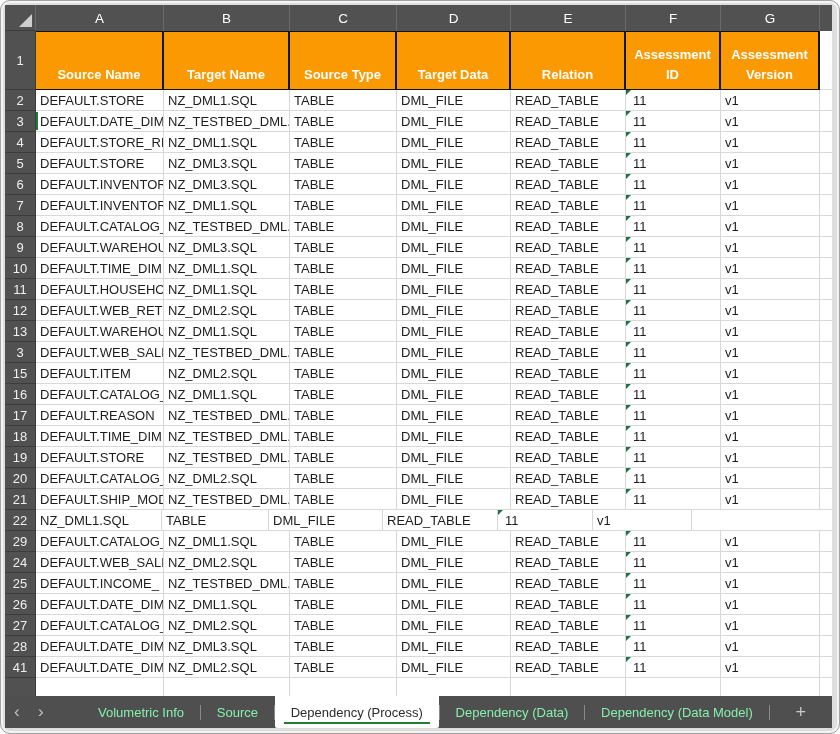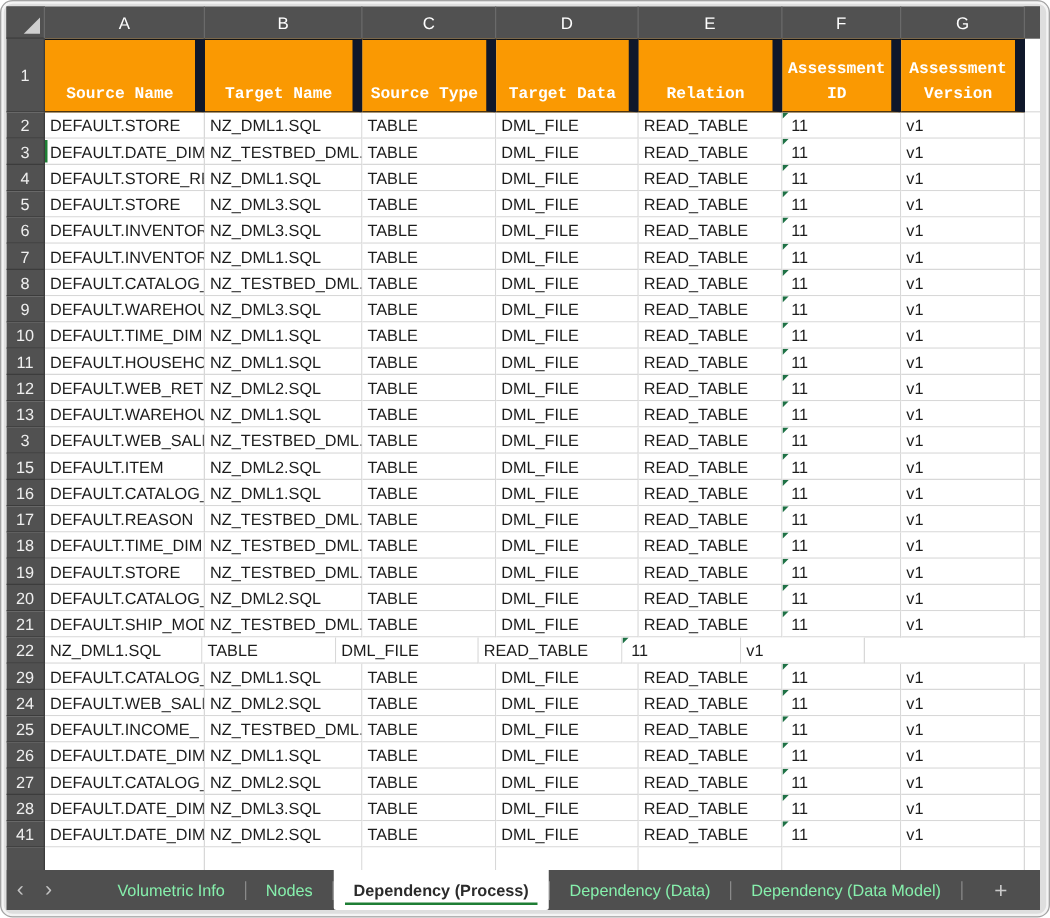--- a/index.html
+++ b/index.html
@@ -35,22 +35,22 @@
   .hdr-row { display:flex; height:59px; flex:none; }
   .rowhdr {
     width:31px; flex:none; background:#515151; color:#efefef; font-size:13px;
     display:flex; align-items:center; justify-content:center;
     border-bottom:1px solid #3c3c3c; border-right:1px solid #3c3c3c; cursor:pointer;
   }
   .hdr-cell {
     flex:none; background:#FA9902; color:#ffffff; font-weight:bold; font-size:13px;
     display:flex; align-items:flex-end; justify-content:center; text-align:center;
     line-height:1.55; padding:0 2px 4px 2px;
-    border-top:1px solid #141414; border-bottom:1px solid #141414; border-right:8px solid #0f172a;
-    overflow:hidden; cursor:pointer;font-family:Liberation Mono, monospace;
+    border-top:1px solid #141414; border-bottom:1px solid #141414; border-right:2px solid #0f172a;
+    overflow:hidden; cursor:pointer;
   }
   .hdr-cell:first-of-type { border-left:1px solid #141414; }
   .hdr-fill { flex:1; background:#ffffff; border-bottom:1px solid #d8d8d8; }
   
   .rows-area { flex:1; overflow:hidden; }
   .data-row { display:flex; height:21px; }
   .cell {
     flex:none; background:#ffffff; color:#1c1c1c; font-size:13px;
     display:flex; align-items:center; padding-left:4px;
     border-right:1px solid #d8d8d8; border-bottom:1px solid #d8d8d8;
@@ -72,21 +72,21 @@
   .nav-btn {
     width:34px; display:flex; align-items:center; justify-content:center;
     color:#c3c3c3; font-size:17px; cursor:pointer;
   }
   .tab-spacer { width:42px; }
   .tab {
     display:flex; align-items:center; padding:0 16px; color:#86efac; font-size:13px;
     cursor:pointer; position:relative; white-space:nowrap;
   }
   .tab.active {
-    background:#ffffff; color:#2b2b2b; font-weight:bold; border-radius:0 0 2px 2px;
+    background:#ffffff; color:#2b2b2b; font-weight:normal; border-radius:0 0 2px 2px;
   }
   .tab.active::after {
     content:""; position:absolute; left:9px; right:9px; bottom:4px; height:2px; background:#1E7E34;
   }
   .tab-sep { width:1px; height:15px; background:#8a8a8a; align-self:center; }
   .add-tab {
     display:flex; align-items:center; justify-content:center; padding:0 26px;
     color:#c9c9c9; font-size:18px; cursor:pointer;
   }
 </style>
@@ -869,21 +869,21 @@
       <div class="nav-btn">
         <span>‹</span>
       </div>
       <div class="nav-btn">
         <span>›</span>
       </div>
       <div class="tab-spacer"></div>
 
       <div class="tab">Volumetric Info</div>
         <div class="tab-sep"></div>
-        <div class="tab">Nodes</div>
+        <div class="tab">Source</div>
         <div class="tab-sep"></div>
         <div class="tab active">Dependency (Process)</div>
         <div class="tab-sep"></div>
         <div class="tab">Dependency (Data)</div>
         <div class="tab-sep"></div>
         <div class="tab">Dependency (Data Model)</div>
         <div class="tab-sep"></div>
         <div class="add-tab">
         <span>+</span>
       </div>

